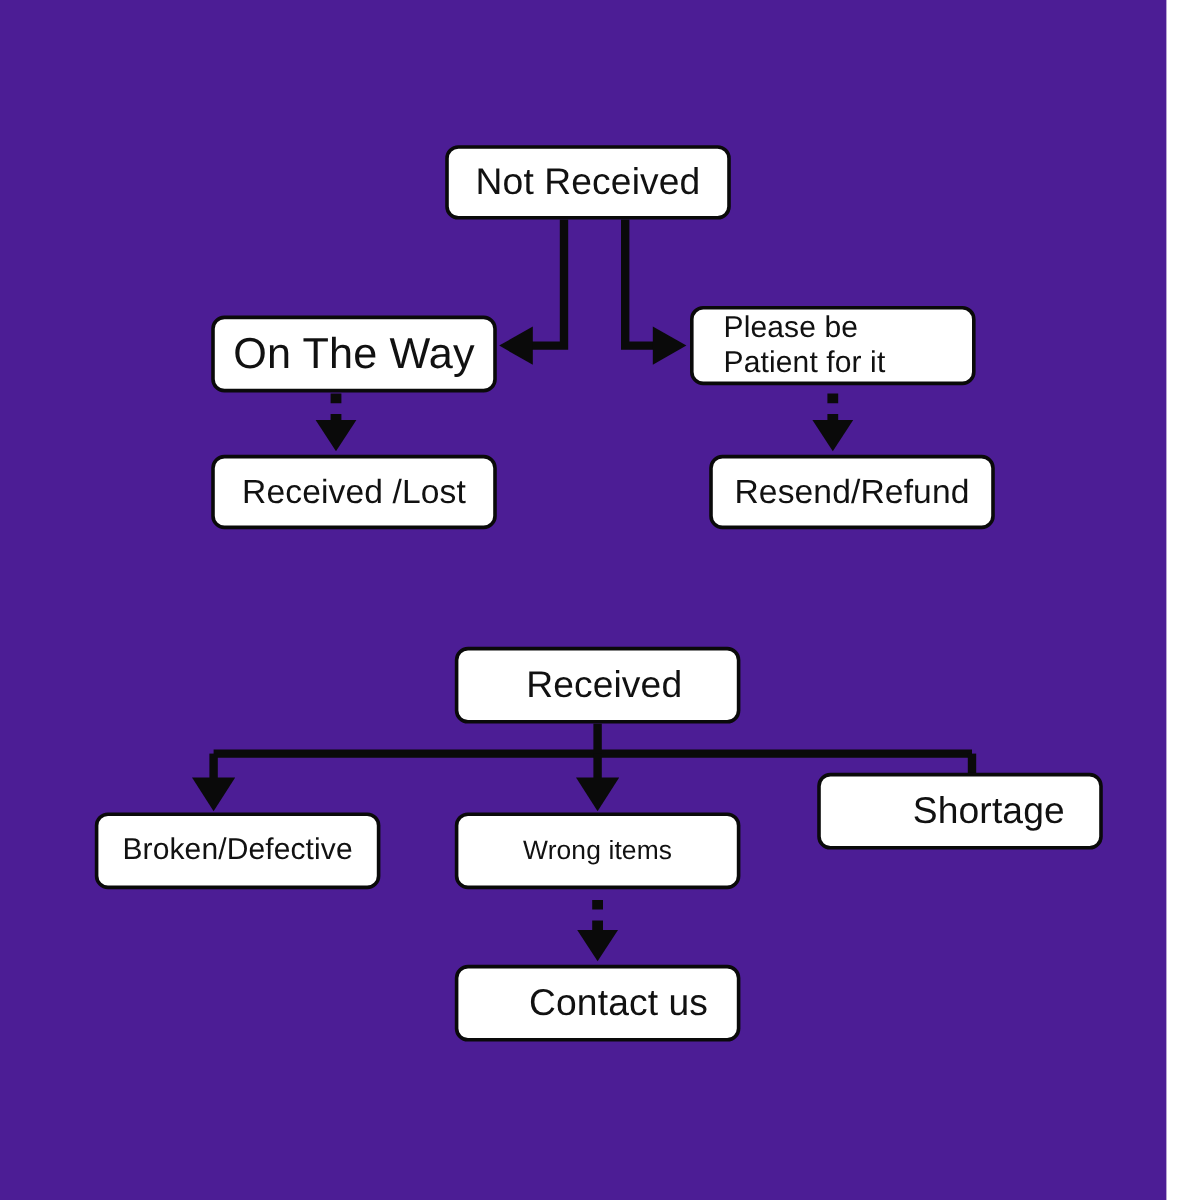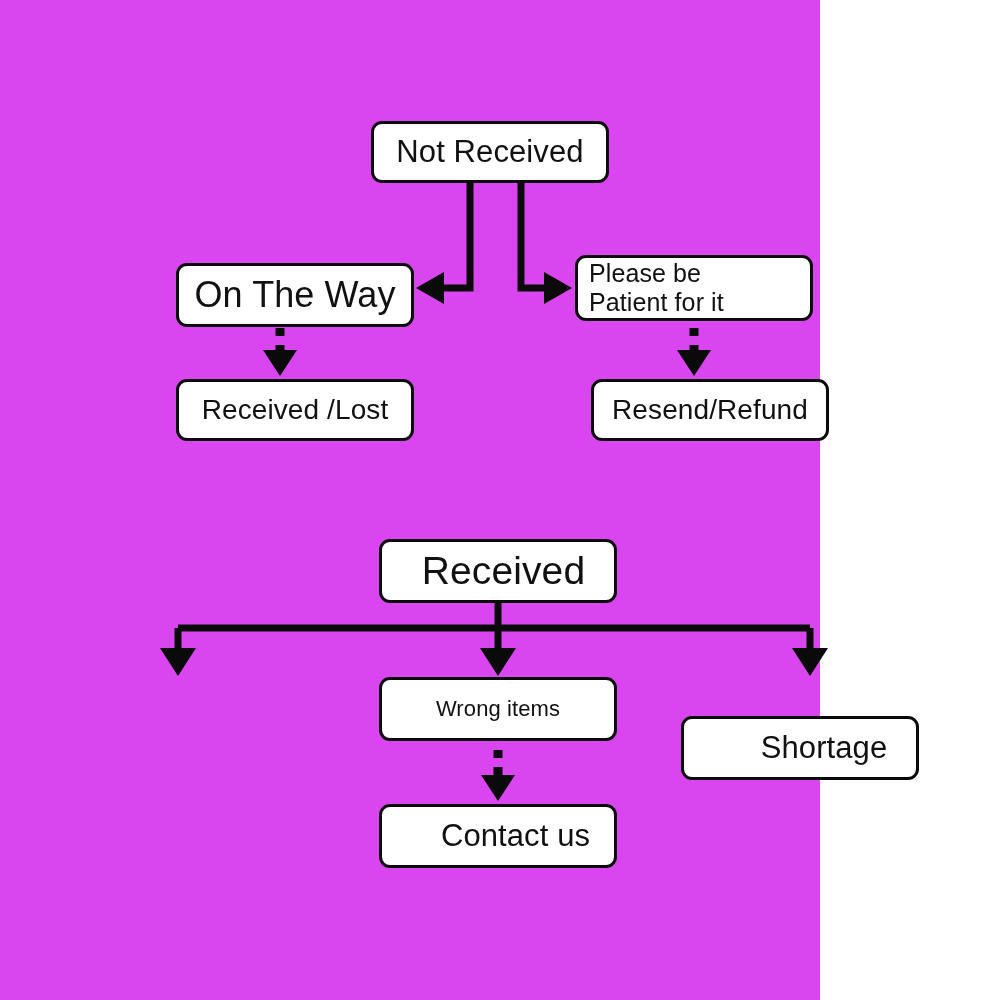--- a/index.html
+++ b/index.html
@@ -8,23 +8,23 @@
     background: #ffffff;
   }
   body {
     width: 1000px;
     height: 1000px;
     font-family: "Liberation Sans", sans-serif;
     overflow: hidden;
   }
   #canvas {
     position: relative;
-    width: 820px;
+    width: 972px;
     height: 1000px;
-    background: #d946ef;
+    background: #4c1d95;
   }
   #edges {
     position: absolute;
     left: 0;
     top: 0;
     width: 1000px;
     height: 1000px;
     pointer-events: none;
   }
   .node {
@@ -51,48 +51,48 @@
   }
   #node-on-the-way {
     left: 176px; top: 263px; width: 238px; height: 64px;
     font-size: 36px;
   }
   #node-please-be-patient {
     left: 575px; top: 255px; width: 238px; height: 66px;
     font-size: 25px;
     justify-content: flex-start;
     text-align: left;
-    padding-left: 11px;
+    padding-left: 25px;
   }
   #node-returned-lost {
     left: 176px; top: 379px; width: 238px; height: 62px;
     font-size: 28px;
   }
   #node-resend-refund {
     left: 575px; top: 379px; width: 238px; height: 62px;
     font-size: 28px;
     margin-left: 16px;
   }
 
   
   #node-received {
     left: 379px; top: 539px; width: 238px; height: 64px;
-    font-size: 39px;
+    font-size: 31px;
     padding-left: 11px;
   }
   #node-broken-defective {
     left: 79px; top: 677px; width: 238px; height: 64px;
     font-size: 25px;
   }
   #node-wrong-items {
     left: 379px; top: 677px; width: 238px; height: 64px;
     font-size: 22px;
   }
   #node-shortage {
-    left: 681px; top: 716px; width: 238px; height: 64px;
+    left: 681px; top: 644px; width: 238px; height: 64px;
     font-size: 31px;
     padding-left: 48px;
   }
   #node-contact-us {
     left: 379px; top: 804px; width: 238px; height: 64px;
     font-size: 31px;
     padding-left: 35px;
   }
 </style>
 </head>
@@ -157,20 +157,21 @@
 
   <div class="node" id="node-please-be-patient">Please be
 Patient for it</div>
 
   <div class="node" id="node-returned-lost">Received /Lost</div>
 
   <div class="node" id="node-resend-refund">Resend/Refund</div>
 
   <div class="node" id="node-received">Received</div>
 
+  <div class="node" id="node-broken-defective">Broken/Defective</div>
 
   <div class="node" id="node-wrong-items">Wrong items</div>
 
   <div class="node" id="node-shortage">Shortage</div>
 
   <div class="node" id="node-contact-us">Contact us</div>
 
 </div>
 
 </body></html>

